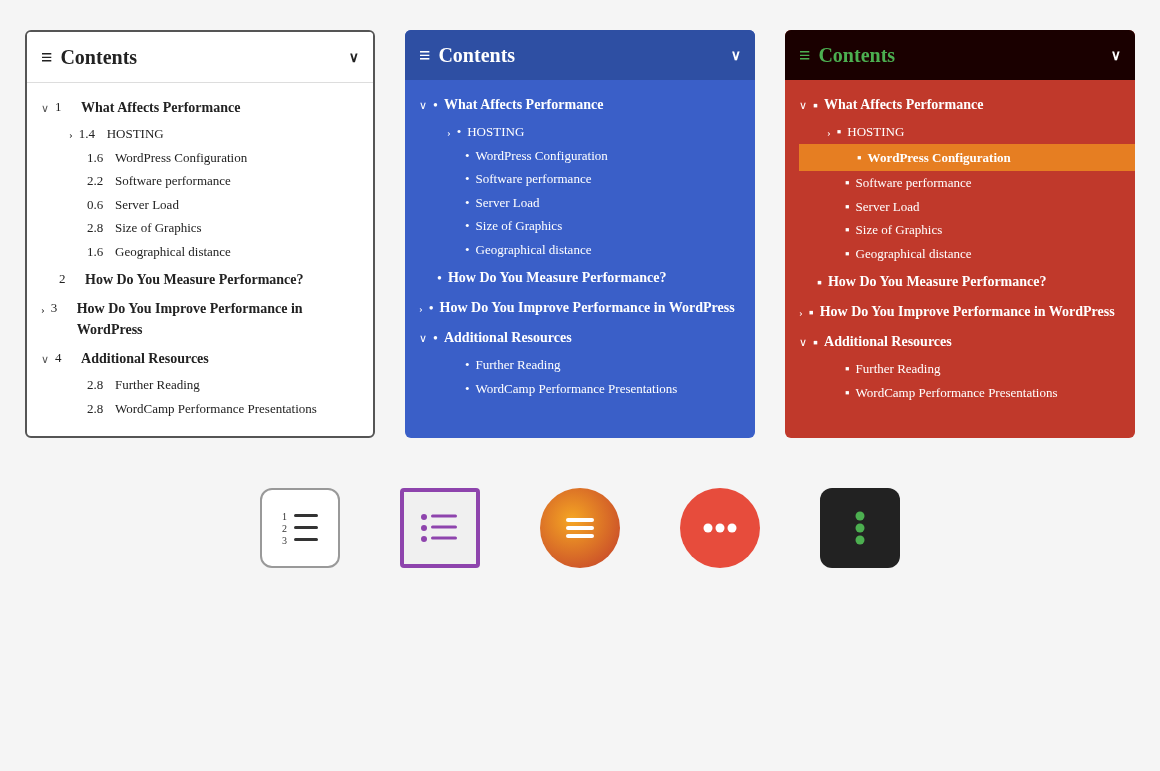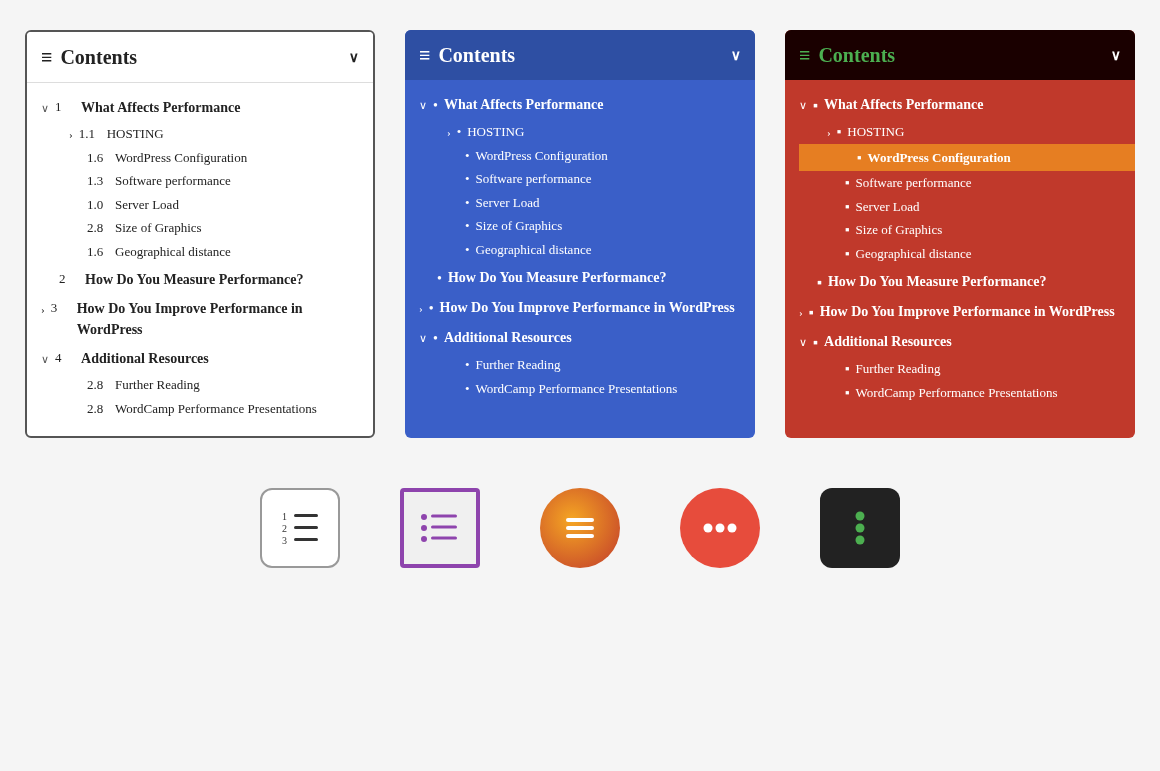--- a/index.html
+++ b/index.html
@@ -231,36 +231,36 @@
 
       <div class="toc-section">
         <div class="toc-item">
           <span class="chevron-down" style="color:#555;">∨</span>
           <span class="num">1</span>
           <span class="toc-main-label">What Affects Performance</span>
         </div>
         <div class="toc-sub-items">
           <div class="toc-sub-item">
             <span style="font-size:11px;margin-top:2px;">›</span>
-            <span class="num">1.1</span>
+            <span class="num">1.4</span>
             <span>HOSTING</span>
           </div>
           <div class="toc-sub-item">
             <span style="min-width:12px;"></span>
             <span class="num">1.6</span>
             <span>WordPress Configuration</span>
           </div>
           <div class="toc-sub-item">
             <span style="min-width:12px;"></span>
-            <span class="num">1.3</span>
+            <span class="num">2.2</span>
             <span>Software performance</span>
           </div>
           <div class="toc-sub-item">
             <span style="min-width:12px;"></span>
-            <span class="num">1.0</span>
+            <span class="num">0.6</span>
             <span>Server Load</span>
           </div>
           <div class="toc-sub-item">
             <span style="min-width:12px;"></span>
             <span class="num">2.8</span>
             <span>Size of Graphics</span>
           </div>
           <div class="toc-sub-item">
             <span style="min-width:12px;"></span>
             <span class="num">1.6</span>

